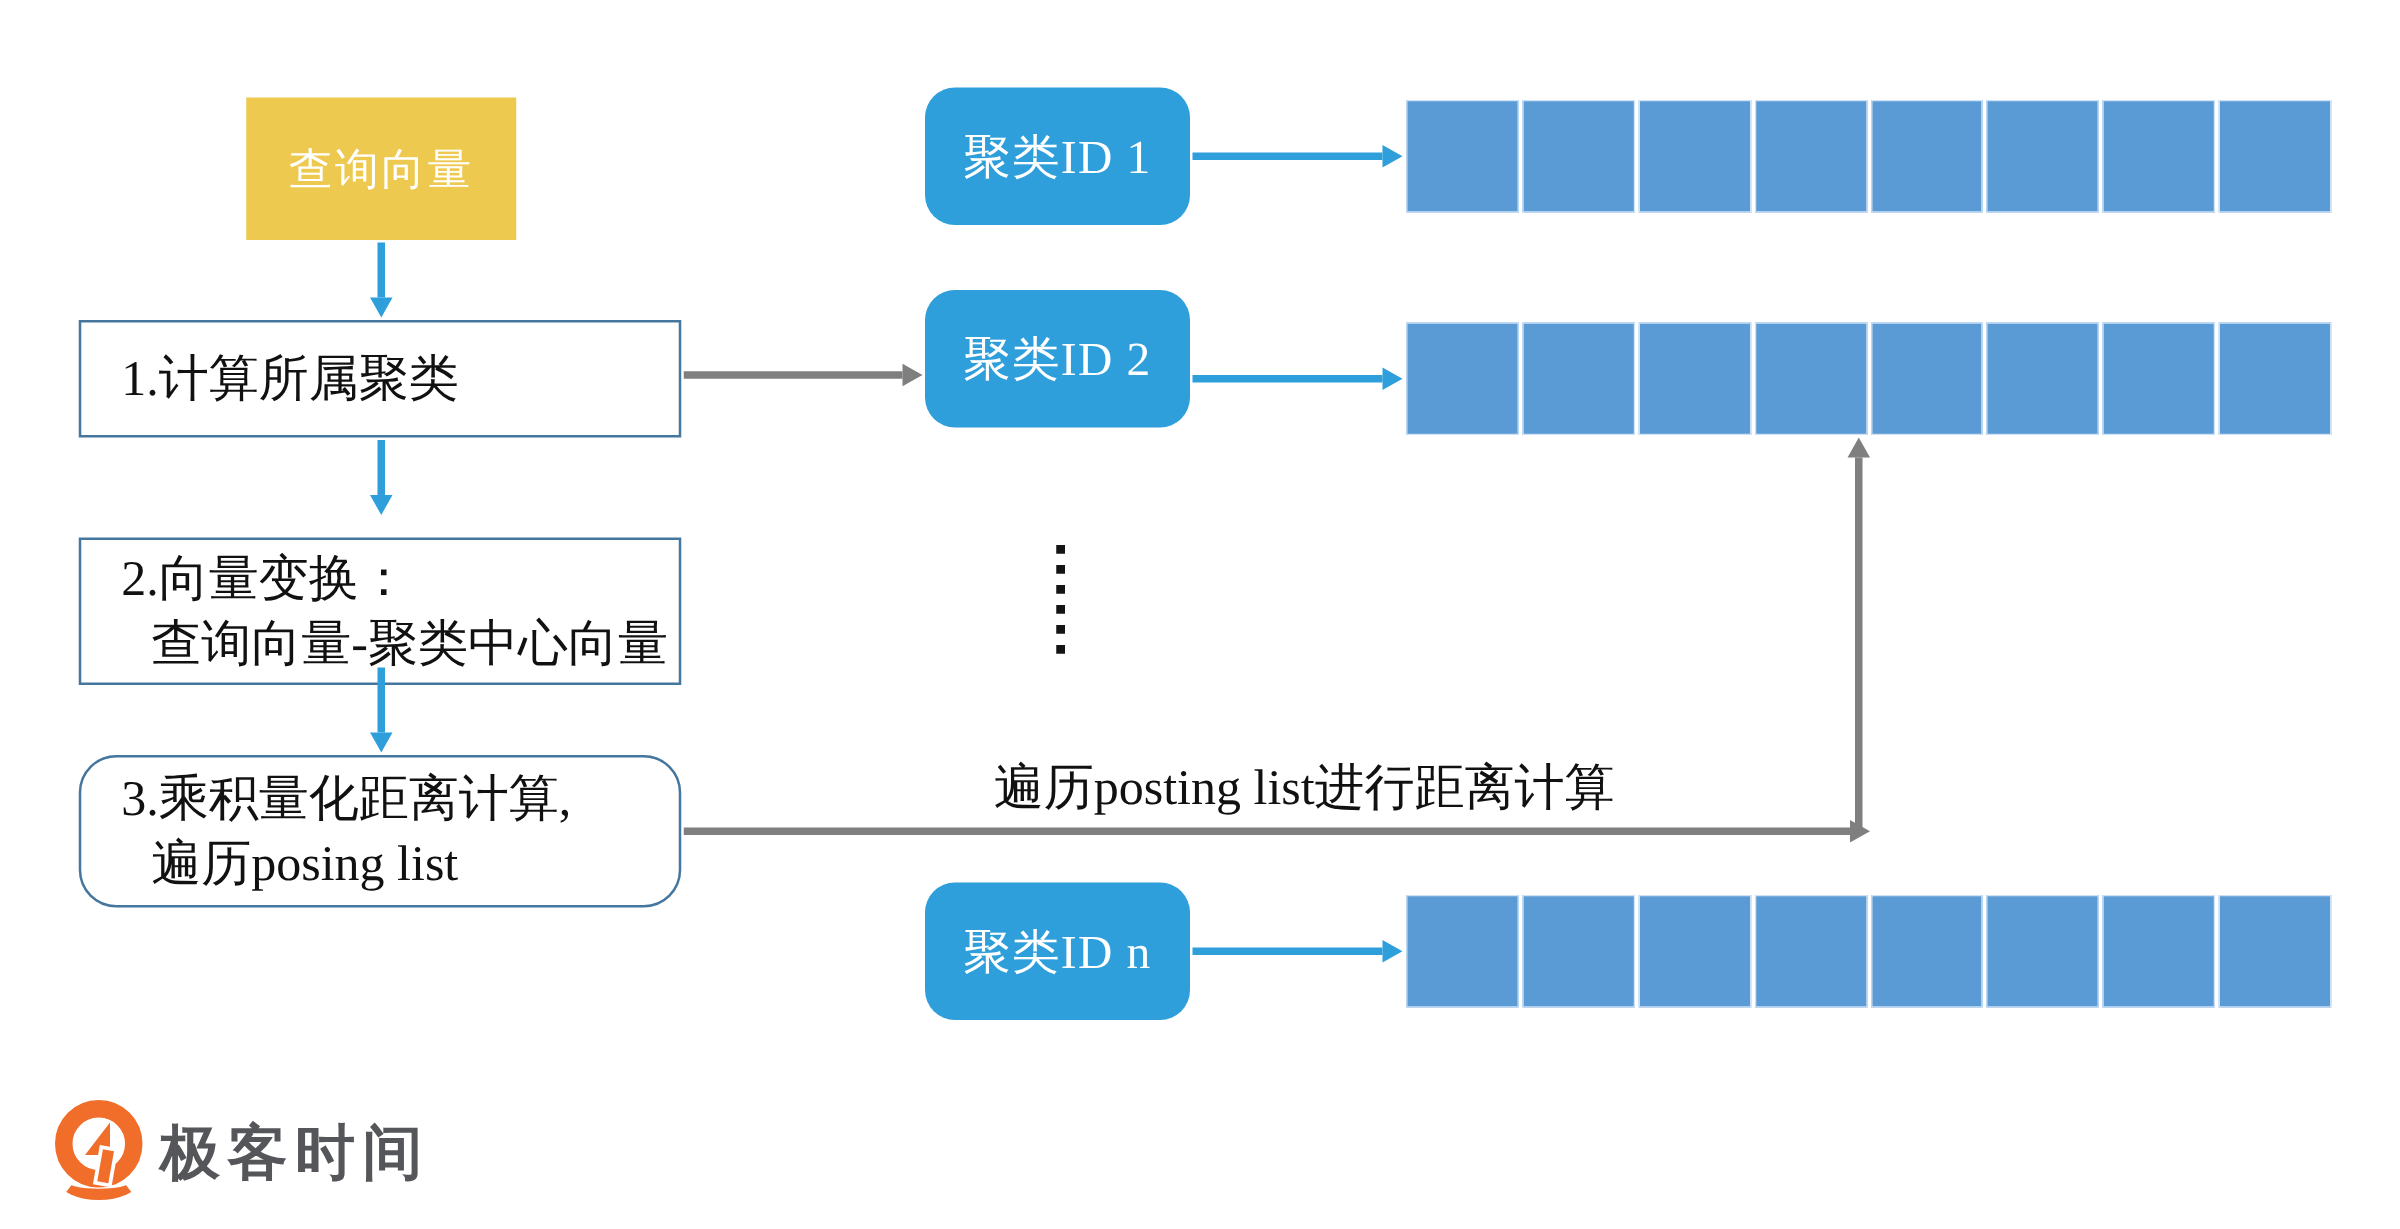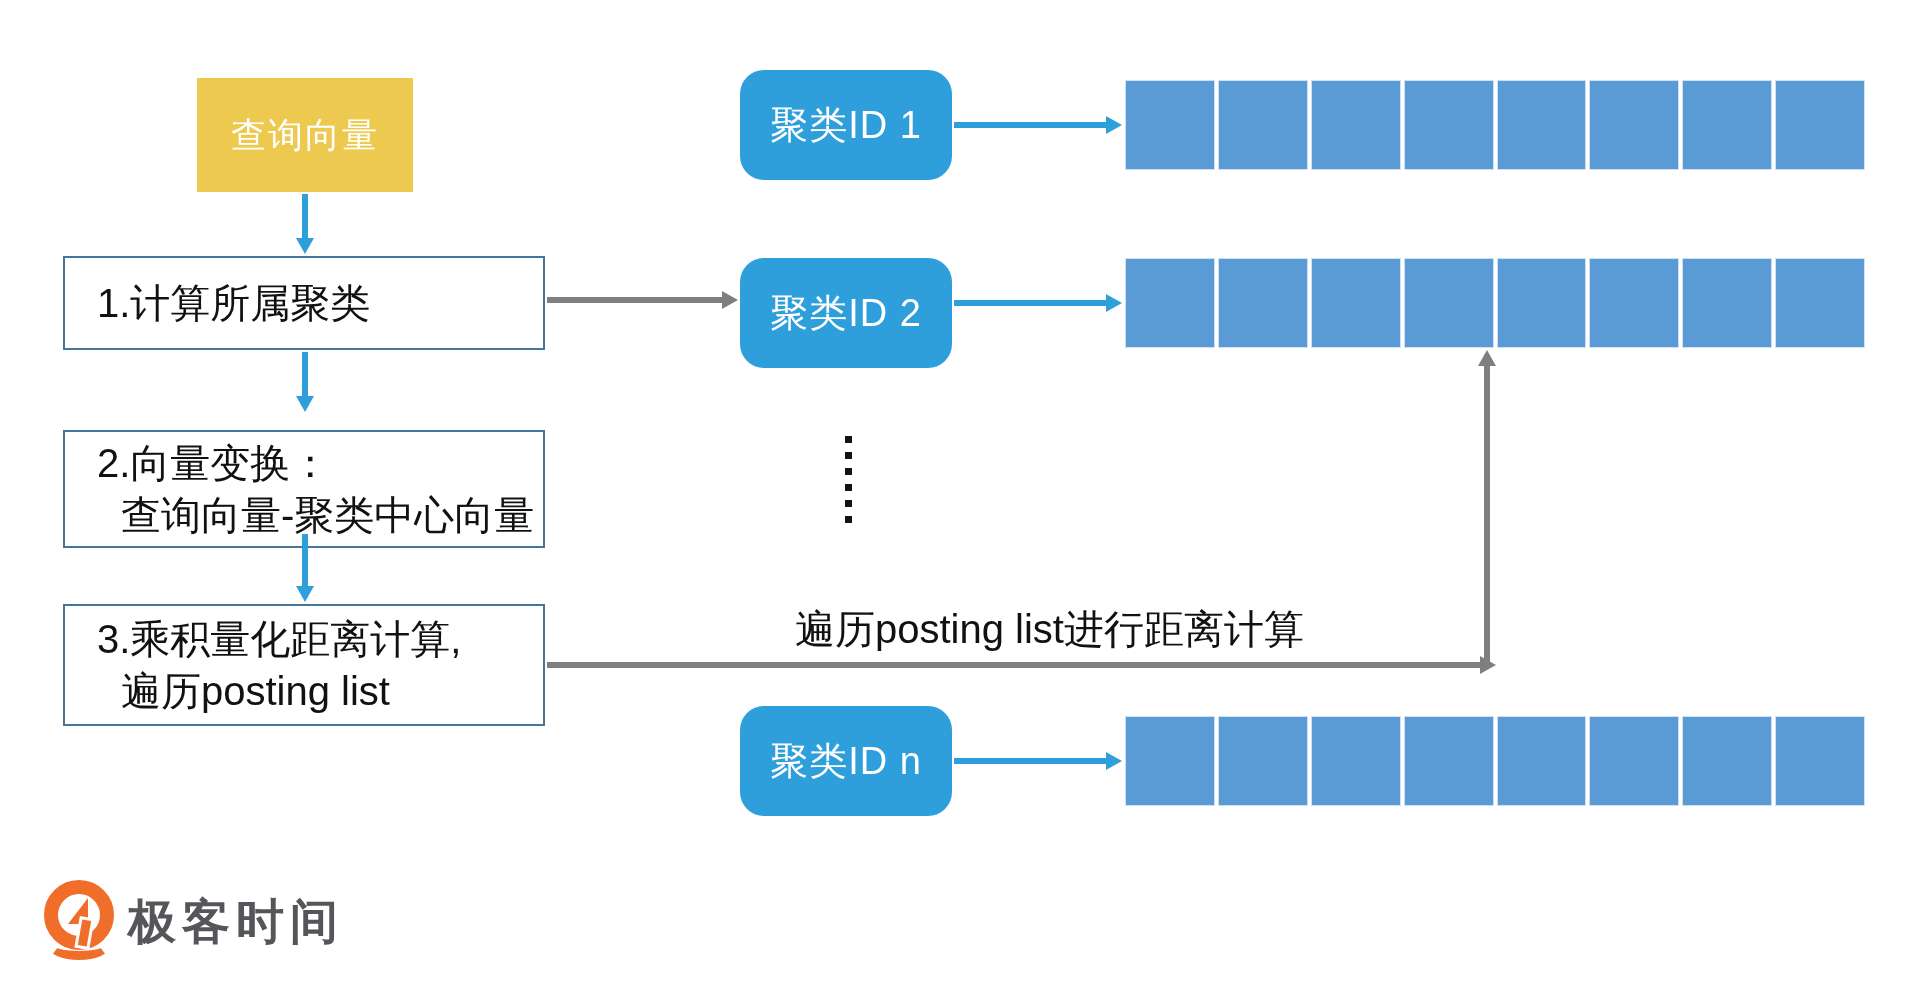--- a/index.html
+++ b/index.html
@@ -1,42 +1,42 @@
 <!DOCTYPE html>
 <html><head>
 <meta charset="utf-8">
 <style>
   html,body{margin:0;padding:0;background:#fff;}
   #canvas{
     position:relative;width:1920px;height:983px;background:#ffffff;overflow:hidden;
-    font-family:Liberation Sans, sans-serif;
+    font-family:Liberation Serif, serif;
   }
   
   .query-box{
     position:absolute;left:197px;top:78px;width:216px;height:114px;
     background:#EDC94F;color:#ffffff;font-size:35px;
     display:flex;align-items:center;justify-content:center;letter-spacing:2px;
   }
   .step-box{
     position:absolute;left:63px;width:482px;background:#ffffff;
     border:2px solid #45769E;box-sizing:border-box;color:#111111;
     font-size:40px;line-height:52px;display:flex;flex-direction:column;
     justify-content:center;padding-left:32px;
   }
   #step1{top:256px;height:94px;}
   #step2{top:390px;height:118px;margin-top:40px;}
-  #step3{top:604px;height:122px;}
+  #step3{top:604px;height:122px;border-radius:30px;}
   .step-line.indent{padding-left:24px;}
   .cluster-box{
     position:absolute;left:740px;width:212px;height:110px;
     background:#2E9FDB;color:#ffffff;font-size:38px;
     display:flex;align-items:center;justify-content:center;letter-spacing:1px;border-radius:24px;
   }
   #cluster1{top:70px;}
-  #cluster2{top:258px;}
+  #cluster2{top:232px;}
   #clusterN{top:706px;}
   
   .cellrow{position:absolute;left:1125px;width:740px;height:90px;display:flex;gap:3px;}
   #row1{top:80px;}
   #row2{top:258px;}
   #rowN{top:716px;}
   .cell{flex:1;background:#5B9BD5;border:1px solid #cfe2f5;box-sizing:border-box;}
   
   .arrow{position:absolute;display:flex;align-items:center;}
   .arrow.v{flex-direction:column;}
@@ -96,21 +96,21 @@
     <div class="step-line indent">查询向量-聚类中心向量</div>
   </div>
 
   <div id="arrow-step2-step3" class="arrow v blue">
     <div class="shaft-v"></div>
     <div class="head-down"></div>
   </div>
 
   <div id="step3" class="step-box">
     <div class="step-line">3.乘积量化距离计算,</div>
-    <div class="step-line indent">遍历posting list</div>
+    <div class="step-line indent">遍历posing list</div>
   </div>
 
   <div id="arrow-step1-cluster2" class="arrow gray">
     <div class="shaft-h"></div>
     <div class="head-right"></div>
   </div>
 
   <div id="cluster1" class="cluster-box">聚类ID 1</div>
   <div id="cluster2" class="cluster-box">聚类ID 2</div>
   <div id="clusterN" class="cluster-box">聚类ID n</div>

